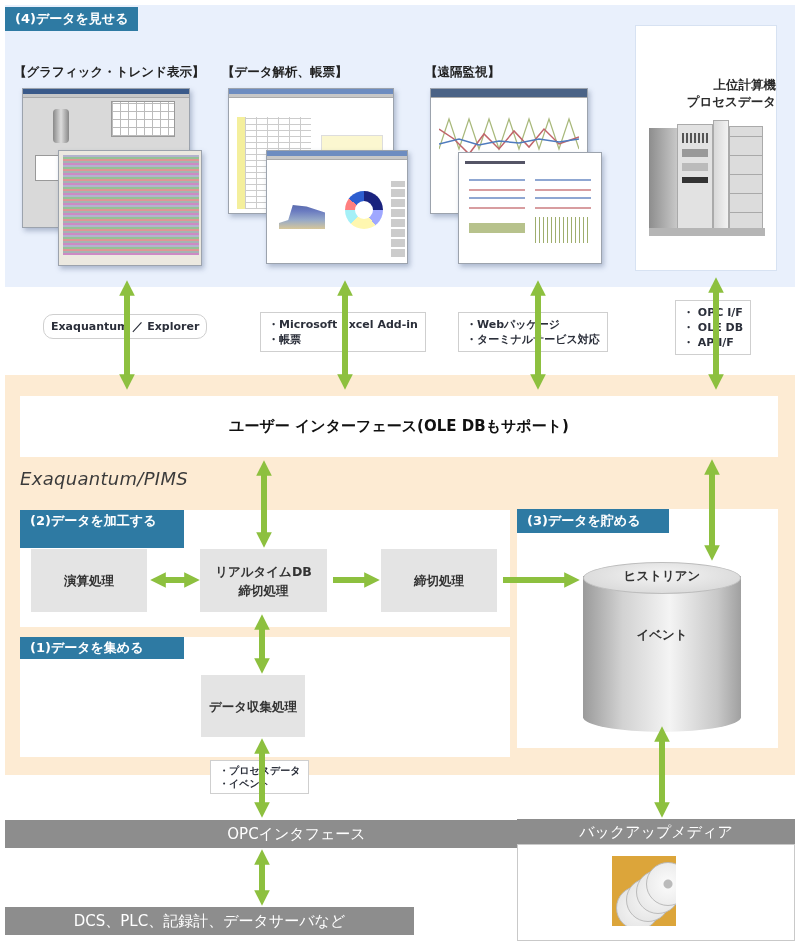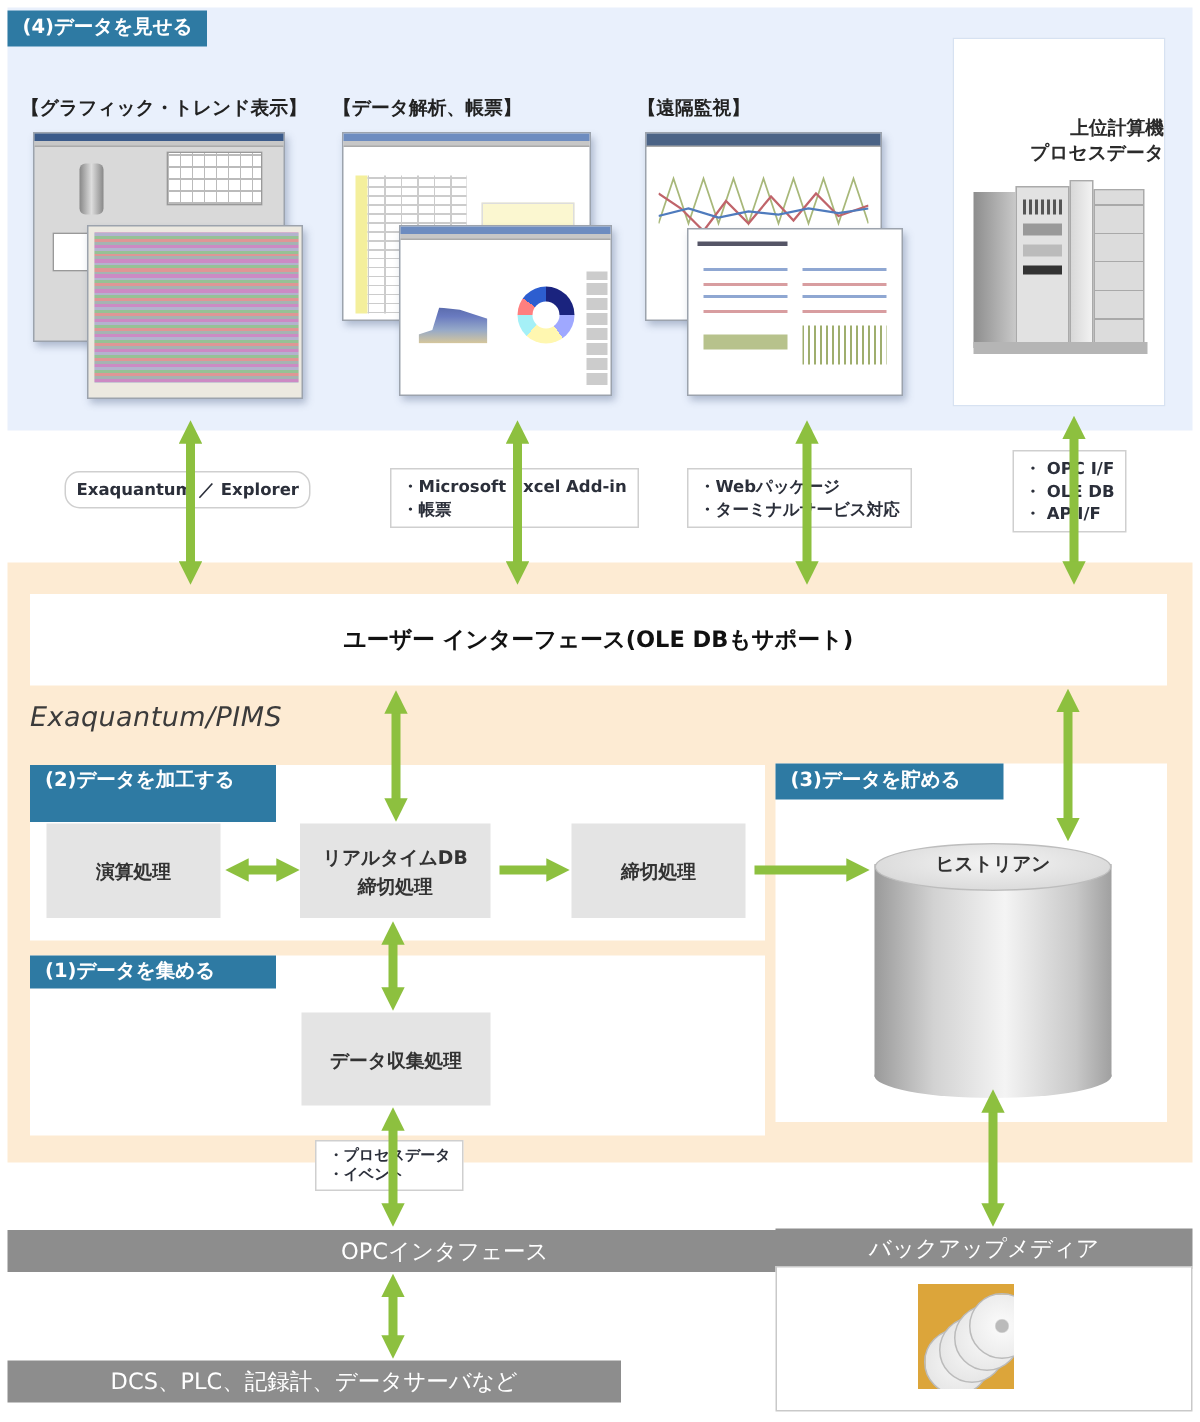--- a/index.html
+++ b/index.html
@@ -140,31 +140,32 @@
 <div class="abs gray-box" style="left:200px;top:549px;width:127px;height:63px;">
   <div>
     <div>リアルタイムDB</div>
     <div>締切処理</div>
   </div>
 </div>
 <div class="abs gray-box" style="left:381px;top:549px;width:116px;height:63px;">締切処理</div>
 
 <div class="abs white-panel" style="left:20px;top:637px;width:490px;height:120px;"></div>
 <div class="abs section-tag" style="left:20px;top:637px;width:164px;height:22px;line-height:22px;">(1)データを集める</div>
-<div class="abs gray-box" style="left:201px;top:675px;width:126px;height:62px;">データ収集処理</div>
+<div class="abs gray-box" style="left:201px;top:675px;width:104px;height:62px;">データ収集処理</div>
 
 <div class="abs white-panel" style="left:517px;top:509px;width:261px;height:239px;"></div>
 <div class="abs section-tag" style="left:517px;top:509px;width:152px;height:24px;">(3)データを貯める</div>
 
 <div class="abs" style="left:583px;top:562px;width:158px;height:170px;">
   <div class="abs" style="left:0;top:14px;width:158px;height:142px;background:linear-gradient(90deg,#9a9a9a 0%,#d2d2d2 25%,#f4f4f4 55%,#c8c8c8 85%,#a0a0a0 100%);"></div>
   <div class="abs" style="left:0;top:140px;width:158px;height:30px;border-radius:50%;background:linear-gradient(90deg,#9a9a9a 0%,#d2d2d2 25%,#f4f4f4 55%,#c8c8c8 85%,#a0a0a0 100%);"></div>
   <div class="abs" style="left:0;top:0;width:158px;height:32px;border-radius:50%;background:radial-gradient(ellipse at 50% 40%,#f4f4f4 0%,#dcdcdc 70%,#c4c4c4 100%);border:1px solid #bdbdbd;"></div>
   <div class="abs" style="left:0;top:6px;width:158px;text-align:center;font-size:12.5px;font-weight:bold;color:#333;">ヒストリアン</div>
   <div class="abs" style="left:0;top:62px;width:158px;text-align:center;font-size:12.5px;font-weight:bold;color:#333;line-height:21px;">
+    <div>イベント</div>
   </div>
 </div>
 
 <div class="abs label-box" style="left:210px;top:760px;font-size:10px;line-height:13px;padding:3px 8px;">
   <div>・プロセスデータ</div>
   <div>・イベント</div>
 </div>
 
 <div class="abs dark-bar" style="left:5px;top:820px;width:583px;height:28px;line-height:28px;">OPCインタフェース</div>
 <div class="abs dark-bar" style="left:5px;top:907px;width:409px;height:28px;line-height:28px;">DCS、PLC、記録計、データサーバなど</div>

